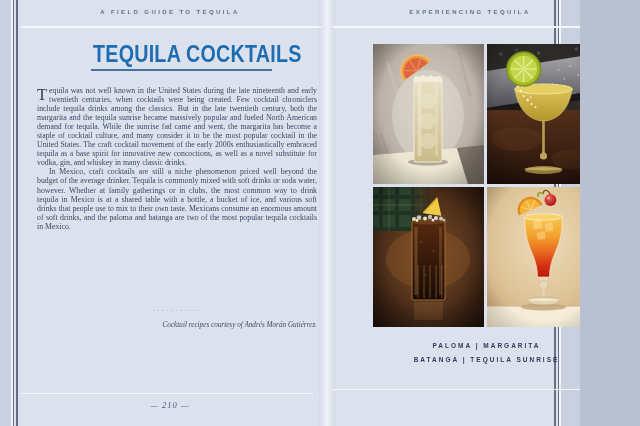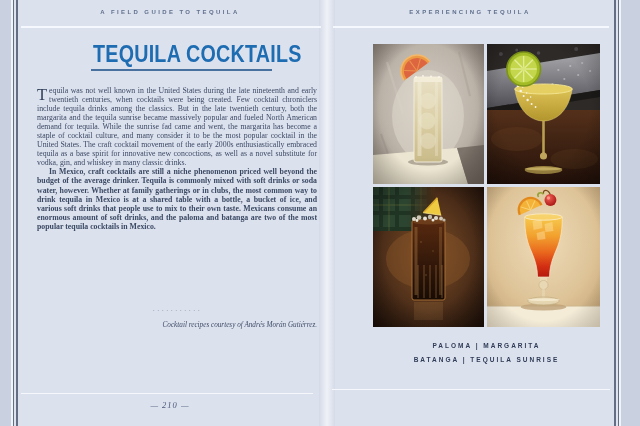--- a/index.html
+++ b/index.html
@@ -1,16 +1,16 @@
 <!DOCTYPE html>
 <html><head>
 <meta charset="utf-8">
 <style>
   html,body{margin:0;padding:0;background:#b9c0d2;}
-  #spread{position:relative;width:640px;height:426px;background:#dce1ee;overflow:hidden;
+  #spread{position:relative;width:580px;height:426px;background:#dce1ee;overflow:hidden;
           font-family:"Liberation Serif",serif;}
 
   
   .edge-left{position:absolute;left:0;top:0;width:20px;height:426px;
     background:linear-gradient(to right,#c9d0e0 0 11px,#f1f4f9 11px 13px,#636d83 13px 14.5px,
       #dfe3ef 14.5px 16px,#636d83 16px 18px,#dce1ee 18px 20px);}
   .edge-right{position:absolute;right:0;top:0;width:28px;height:426px;
     background:linear-gradient(to left,#c9d0e0 0 19px,#f1f4f9 19px 21px,#636d83 21px 22.5px,
       #dfe3ef 22.5px 24px,#636d83 24px 26px,#dce1ee 26px 28px);}
   .seam{position:absolute;left:319px;top:0;width:16px;height:426px;
@@ -25,21 +25,21 @@
   .hr-right{left:333px;width:276px;}
 
   .title{position:absolute;left:93px;top:40px;font-family:"Liberation Sans",sans-serif;font-weight:700;
     font-size:24px;color:#1e6cb2;white-space:nowrap;transform:scaleX(0.82);transform-origin:left center;
     letter-spacing:0.3px;}
   .title-rule{position:absolute;left:91px;top:69px;width:181px;height:2px;background:#48719f;}
 
   .body-text{position:absolute;left:37px;top:86px;width:280px;font-size:7.8px;line-height:9.05px;
     color:#3a4963;text-align:justify;}
   .body-text p{margin:0;}
-  .body-text p.indent{text-indent:12px;font-weight:bold;}
+  .body-text p.indent{text-indent:12px;}
   .dropcap{float:left;font-size:16.5px;line-height:15px;padding:1px 2px 0 0;color:#2e3e59;}
 
   .divider{position:absolute;left:37px;top:306px;width:280px;text-align:center;font-size:9px;
     letter-spacing:1.5px;color:#97a0b4;line-height:9px;}
   .credit{position:absolute;left:37px;top:321px;width:280px;text-align:right;font-style:italic;
     font-size:7.2px;color:#3e4c66;}
 
   .foot-rule{position:absolute;height:1px;background:rgba(248,250,253,0.9);}
   .fr-left{left:21px;top:393px;width:292px;}
   .fr-right{left:332px;top:389px;width:278px;}

